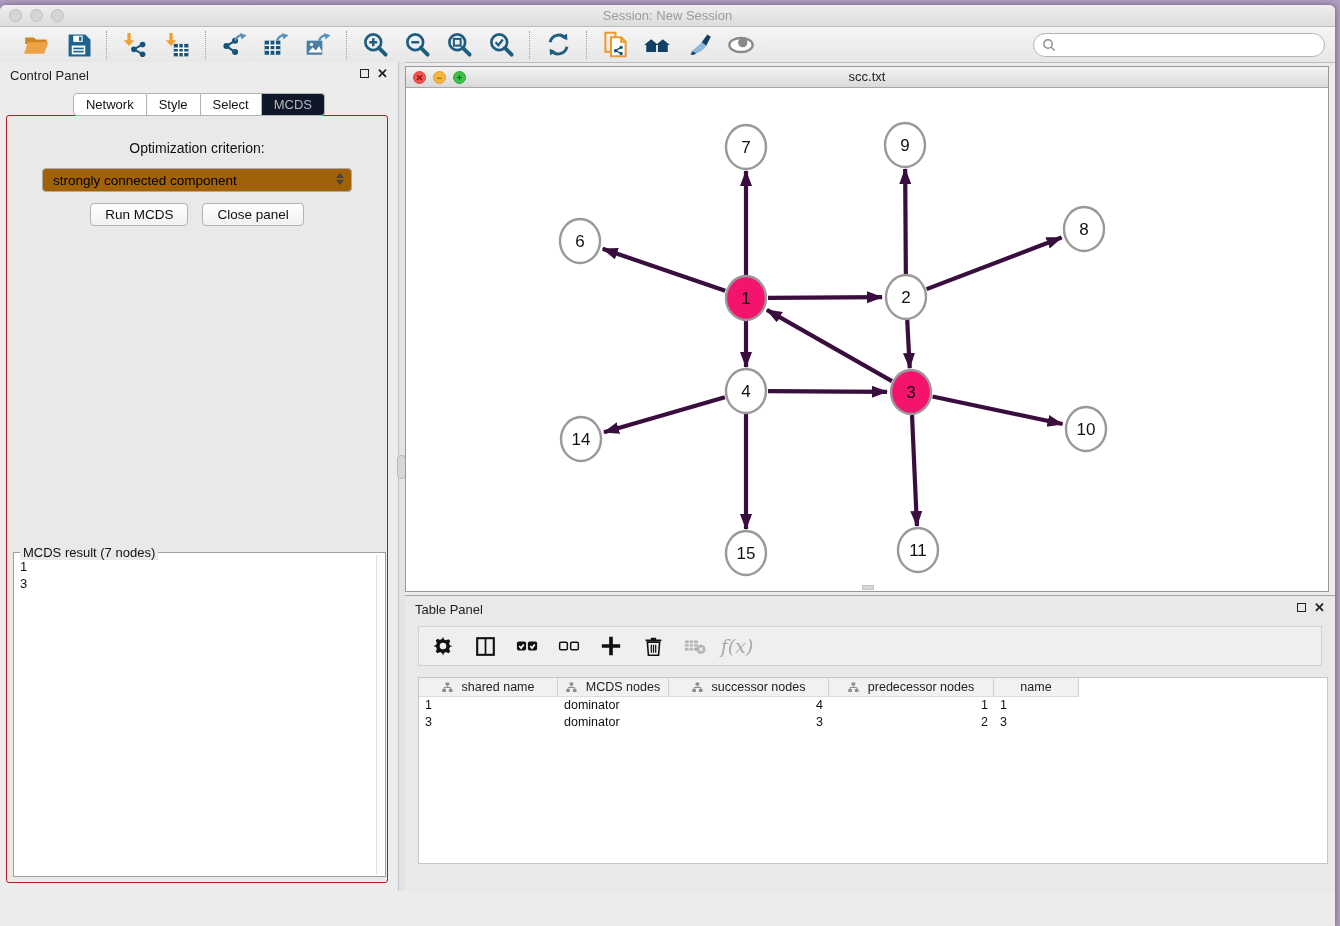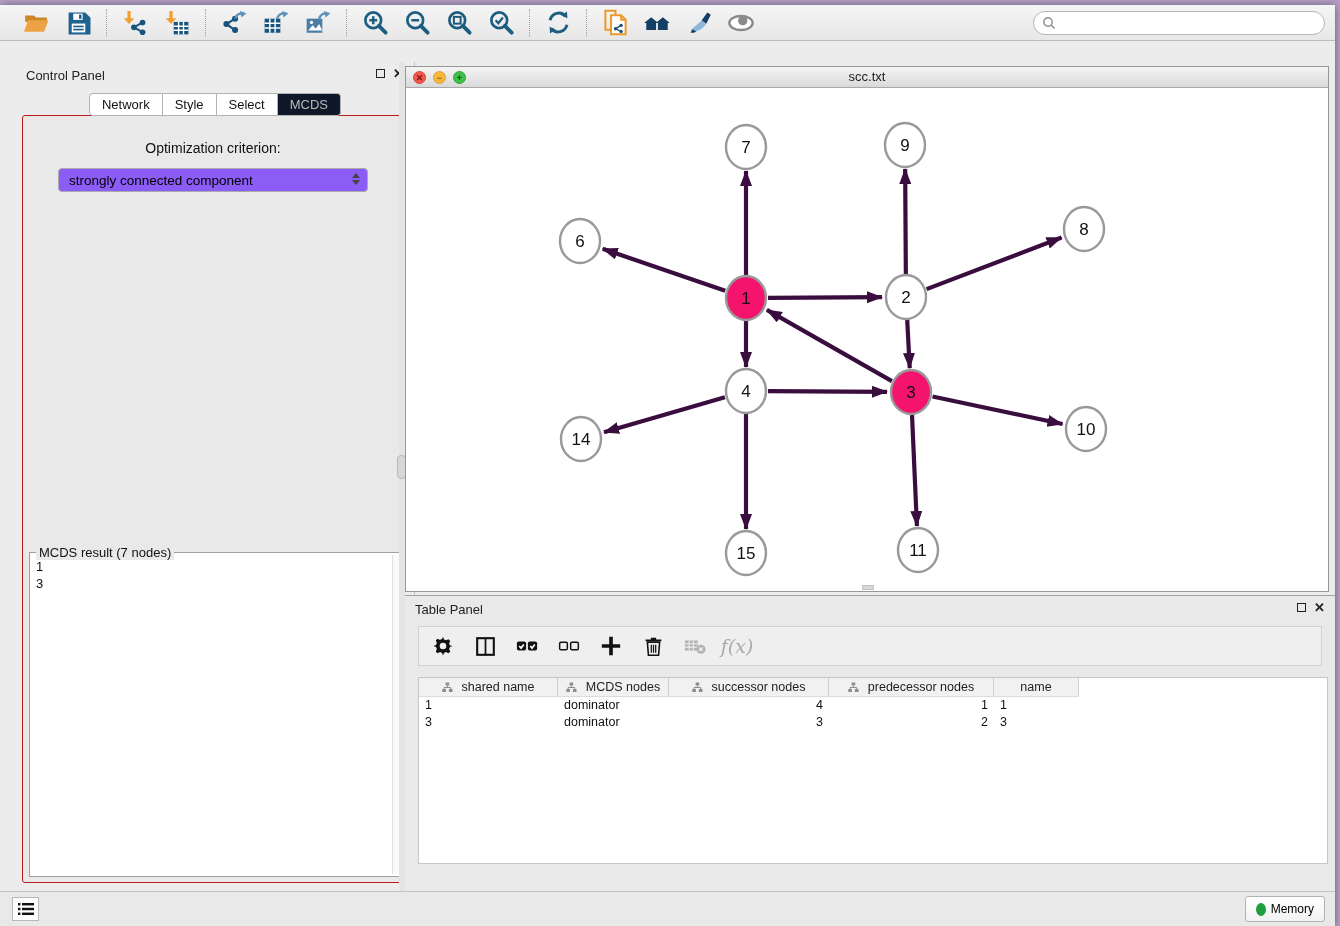--- a/index.html
+++ b/index.html
@@ -17,36 +17,36 @@
   
   .toolbar { position:relative; height:36px; background:linear-gradient(#f5f5f5,#e7e7e7); border-bottom:1px solid #bdbdbd; display:flex; align-items:center; padding-left:8px; }
   .tb-group { display:flex; align-items:center; gap:14px; padding:0 14px; }
   .tb-sep { width:1px; height:28px; border-left:1px dotted #9f9f9f; }
   .tb-btn { width:28px; height:28px; display:flex; align-items:center; justify-content:center; cursor:pointer; }
   .tb-btn svg { display:block; }
   .searchbox { position:absolute; right:10px; top:6px; width:292px; height:24px; background:#fff; border:1px solid #b5b5b5; border-radius:13px; display:flex; align-items:center; padding-left:8px; }
   .searchbox input { border:none; outline:none; flex:1; font-size:12px; background:transparent; height:18px; }
 
   
-  .control-panel { position:absolute; left:16px; top:57px; width:399px; bottom:35px; background:#ececec; border-right:1px solid #c2c2c2; }
+  .control-panel { position:absolute; left:0; top:57px; width:399px; bottom:35px; background:#ececec; border-right:1px solid #c2c2c2; }
   .panel-header { position:relative; height:26px; }
   .panel-header .ph-title { position:absolute; left:10px; top:6px; font-size:13px; color:#222; }
   .panel-header .ph-btns { position:absolute; right:10px; top:6px; display:flex; gap:8px; align-items:center; }
   .float-icon { width:9px; height:9px; border:1.5px solid #222; display:inline-block; }
   .close-icon { font-size:13px; font-weight:bold; color:#222; line-height:11px; }
 
   .cp-tabs { position:relative; z-index:2; display:flex; justify-content:center; margin-top:5px; }
   .tab { font-size:13px; padding:3px 12px; background:#fff; border:1px solid #b3b3b3; border-left:none; color:#111; cursor:pointer; }
   .tab:first-child { border-left:1px solid #b3b3b3; border-radius:4px 0 0 4px; }
   .tab:last-child { border-radius:0 4px 4px 0; }
   .tab.active { background:#0f172a; color:#b9b9b9; }
 
   .cp-body { position:absolute; left:6px; right:10px; top:53px; bottom:8px; border:1px solid #b91c1c; border-radius:3px; background:#e9e9e9; }
   .opt-label { text-align:center; font-size:14px; color:#111; margin-top:24px; }
-  .dropdown { position:relative; margin:12px auto 0; width:310px; height:24px; background:#8b5cf6; border:1px solid #ababab; border-radius:4px; display:flex; align-items:center; padding:0 22px 0 10px; font-size:13.5px; cursor:pointer; }
+  .dropdown { position:relative; margin:12px auto 0; width:310px; height:24px; background:#a16207; border:1px solid #ababab; border-radius:4px; display:flex; align-items:center; padding:0 22px 0 10px; font-size:13.5px; cursor:pointer; }
   .dd-steppers { position:absolute; right:7px; top:4px; display:flex; flex-direction:column; gap:2px; }
   .dd-steppers i { display:block; width:0; height:0; border-left:4px solid transparent; border-right:4px solid transparent; }
   .dd-up { border-bottom:5px solid #444; }
   .dd-down { border-top:5px solid #444; }
   .cp-buttons { display:flex; justify-content:center; gap:14px; margin-top:11px; }
   .btn { background:linear-gradient(#ffffff,#f1f1f1); border:1px solid #b2b2b2; border-radius:4px; font-size:13.5px; padding:3px 14px; cursor:pointer; color:#111; }
 
   .result-fieldset { position:absolute; left:6px; top:436px; width:373px; bottom:5px; border:1px solid #9f9f9f; background:#fff; }
   .result-legend { position:absolute; left:6px; top:-8px; background:#e9e9e9; font-size:13px; padding:0 3px; color:#111; }
   .result-list { position:absolute; inset:3px 10px 2px 2px; font-size:13px; color:#111; line-height:17px; padding:2px 4px; overflow:hidden; }
@@ -90,20 +90,28 @@
   .statusbar { position:absolute; left:0; right:0; bottom:0; height:35px; background:#e9e9e9; border-top:1px solid #c2c2c2; }
   .sb-list-btn { position:absolute; left:12px; top:5px; width:27px; height:24px; background:#fdfdfd; border:1px solid #b8b8b8; display:flex; align-items:center; justify-content:center; cursor:pointer; }
   .memory-btn { position:absolute; right:10px; top:4px; height:26px; background:linear-gradient(#ffffff,#f2f2f2); border:1px solid #b2b2b2; border-radius:3px; display:flex; align-items:center; gap:5px; padding:0 10px; font-size:12px; cursor:pointer; }
   .mem-dot { width:10px; height:13px; border-radius:50%; background:#1d9e3f; }
 </style>
 </head>
 <body>
 
 <div class="window">
 
+  <div class="titlebar">
+    <div class="lights">
+      <span class="light"></span>
+      <span class="light"></span>
+      <span class="light"></span>
+    </div>
+    <div class="title">Session: New Session</div>
+  </div>
 
   <div class="toolbar">
     <div class="tb-group">
       <span class="tb-btn">
         <svg width="26" height="26" viewBox="0 0 24 24">
             <path d="M2 5h8l2 2h10v4H2z" fill="#cd8727"></path>
             <path d="M4.5 9.5h19L19.5 20H1z" fill="#eda343"></path>
           </svg>
       </span>
       <span class="tb-btn">
@@ -265,20 +273,24 @@
         <span class="tab active">MCDS</span>
       </div>
     <div class="cp-body">
       <div class="opt-label">Optimization criterion:</div>
       <div class="dropdown">
         <span>strongly connected component</span>
         <span class="dd-steppers">
             <i class="dd-up"></i>
             <i class="dd-down"></i>
           </span>
+      </div>
+      <div class="cp-buttons">
+        <button class="btn">Run MCDS</button>
+        <button class="btn">Close panel</button>
       </div>
       <div class="result-fieldset">
         <span class="result-legend">MCDS result (7 nodes)</span>
         <div class="result-list" id="result-list">
             <div>1</div>
             <div>3</div>
           </div>
         <div class="result-scroll"></div>
       </div>
     </div>
@@ -480,30 +492,14 @@
             <div class="td " style="width: 139px;">3</div>
             <div class="td " style="width: 111px;">dominator</div>
             <div class="td num" style="width: 160px;">3</div>
             <div class="td num" style="width: 165px;">2</div>
             <div class="td " style="width: 85px;">3</div>
           </div>
         </div>
     </div>
   </div>
 
-  <div class="statusbar">
-    <span class="sb-list-btn">
-      <svg width="16" height="14" viewBox="0 0 16 14">
-          <rect x="0" y="1" width="2.4" height="2.4" fill="#111"></rect>
-          <rect x="4" y="1" width="12" height="2.4" fill="#111"></rect>
-          <rect x="0" y="5.8" width="2.4" height="2.4" fill="#111"></rect>
-          <rect x="4" y="5.8" width="12" height="2.4" fill="#111"></rect>
-          <rect x="0" y="10.6" width="2.4" height="2.4" fill="#111"></rect>
-          <rect x="4" y="10.6" width="12" height="2.4" fill="#111"></rect>
-        </svg>
-    </span>
-    <span class="memory-btn">
-      <span class="mem-dot"></span>
-      <span>Memory</span>
-    </span>
-  </div>
 
 </div>
 
 </body></html>

